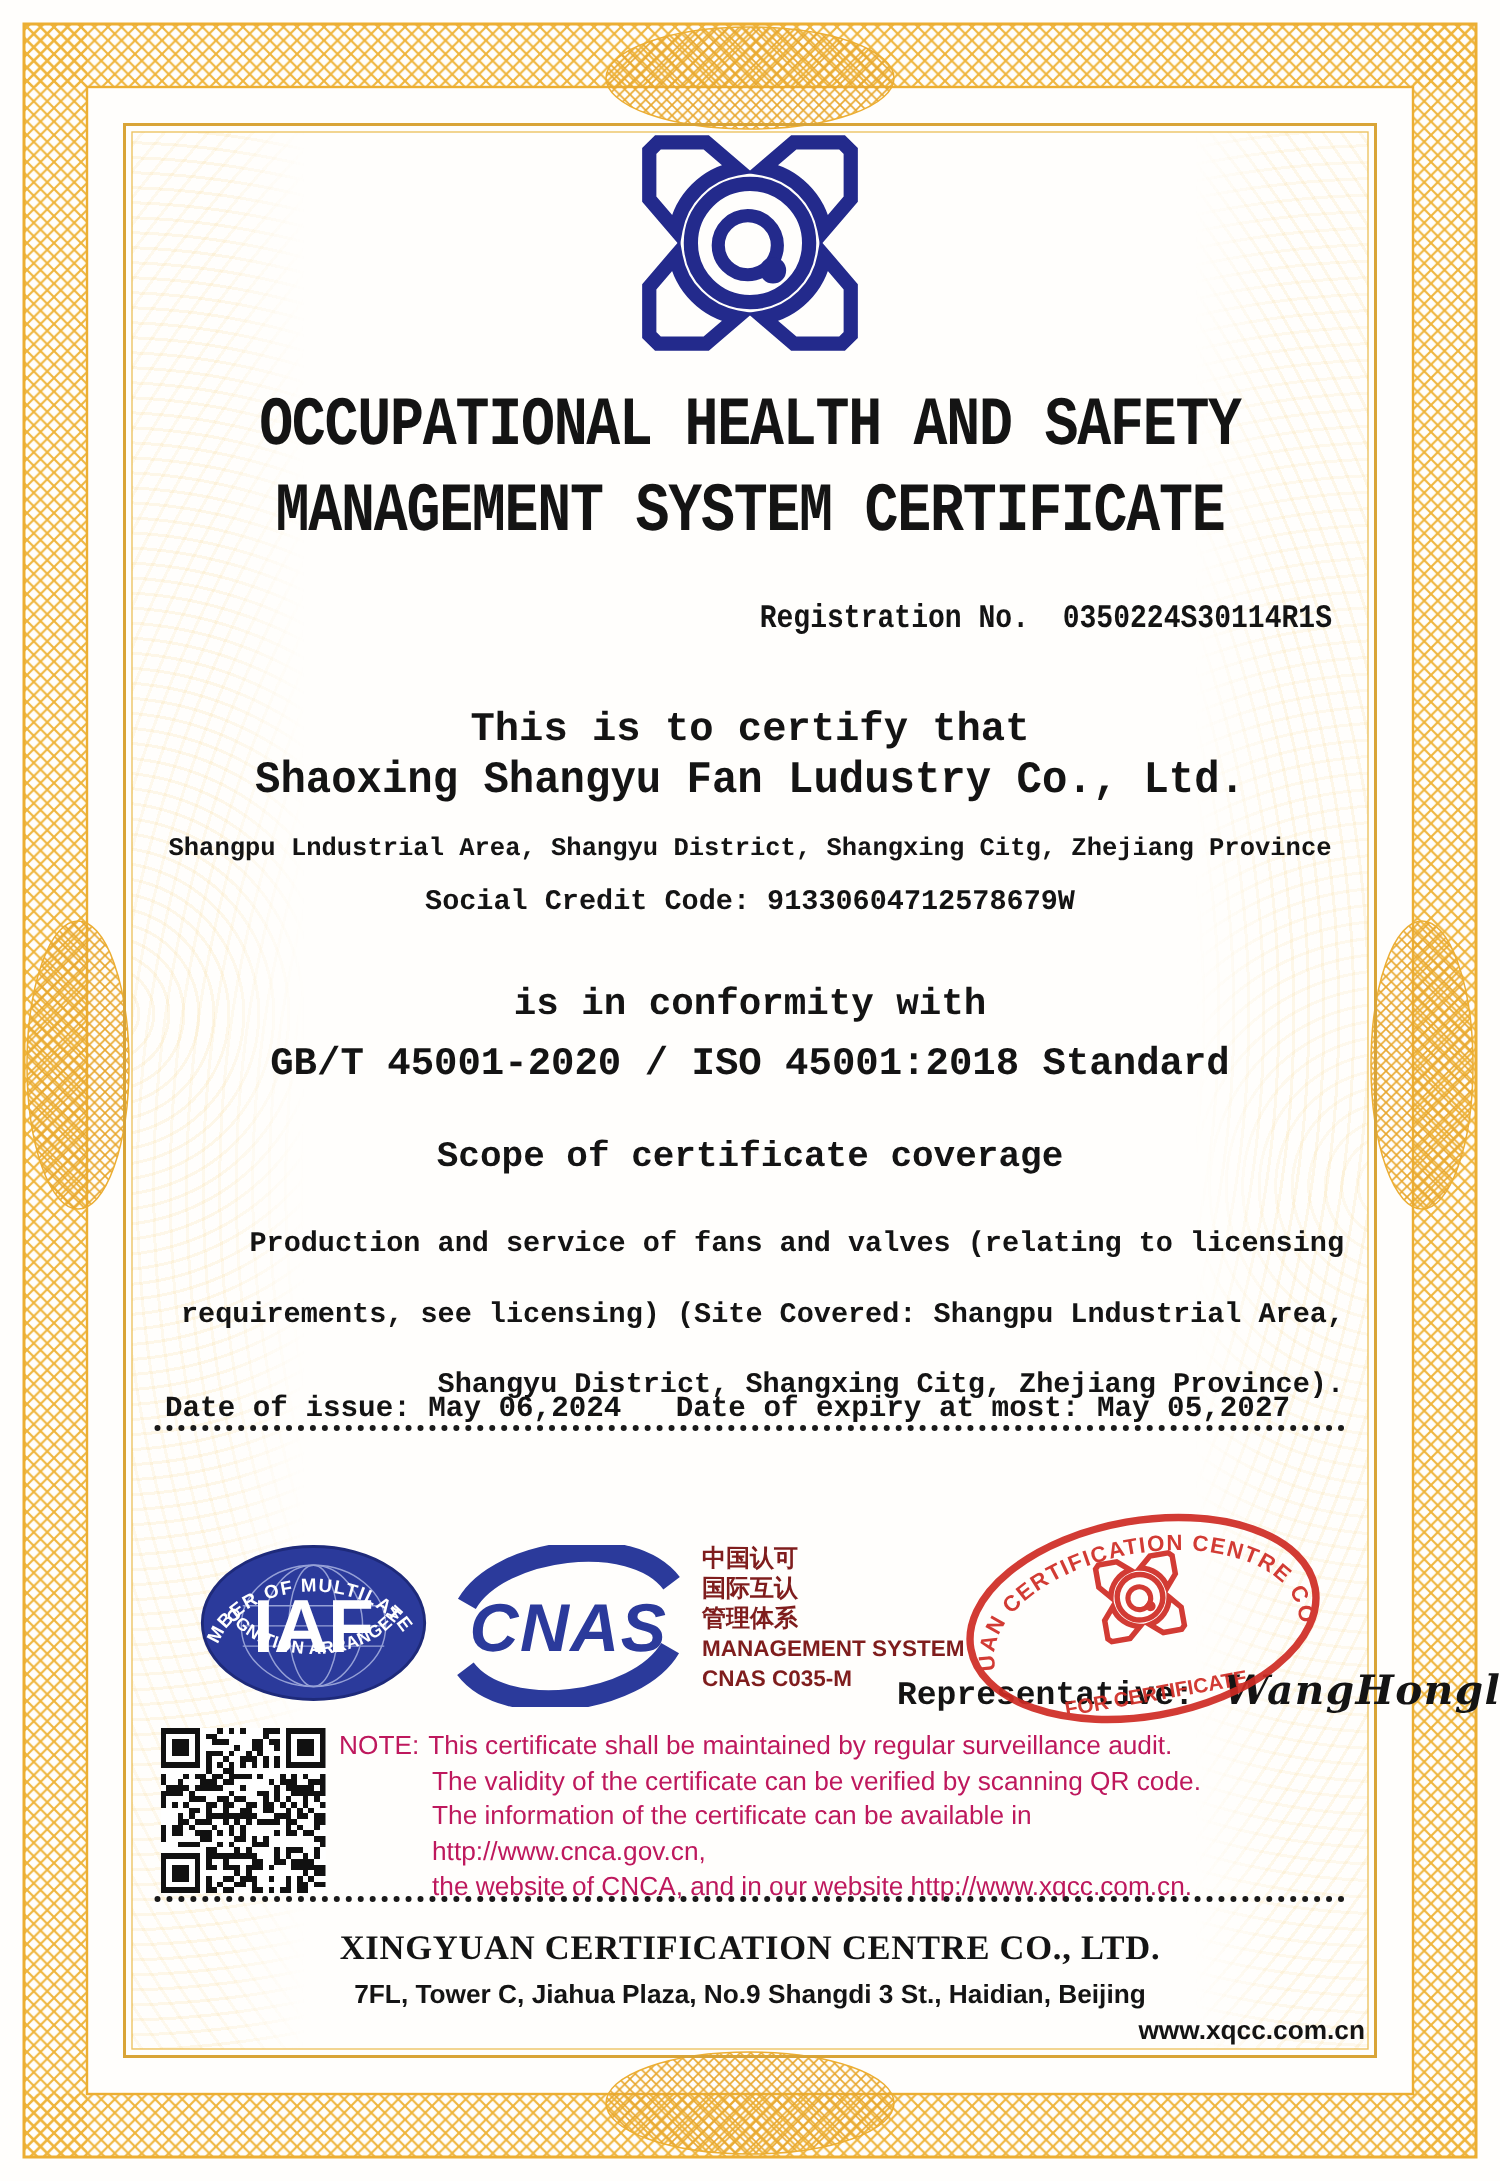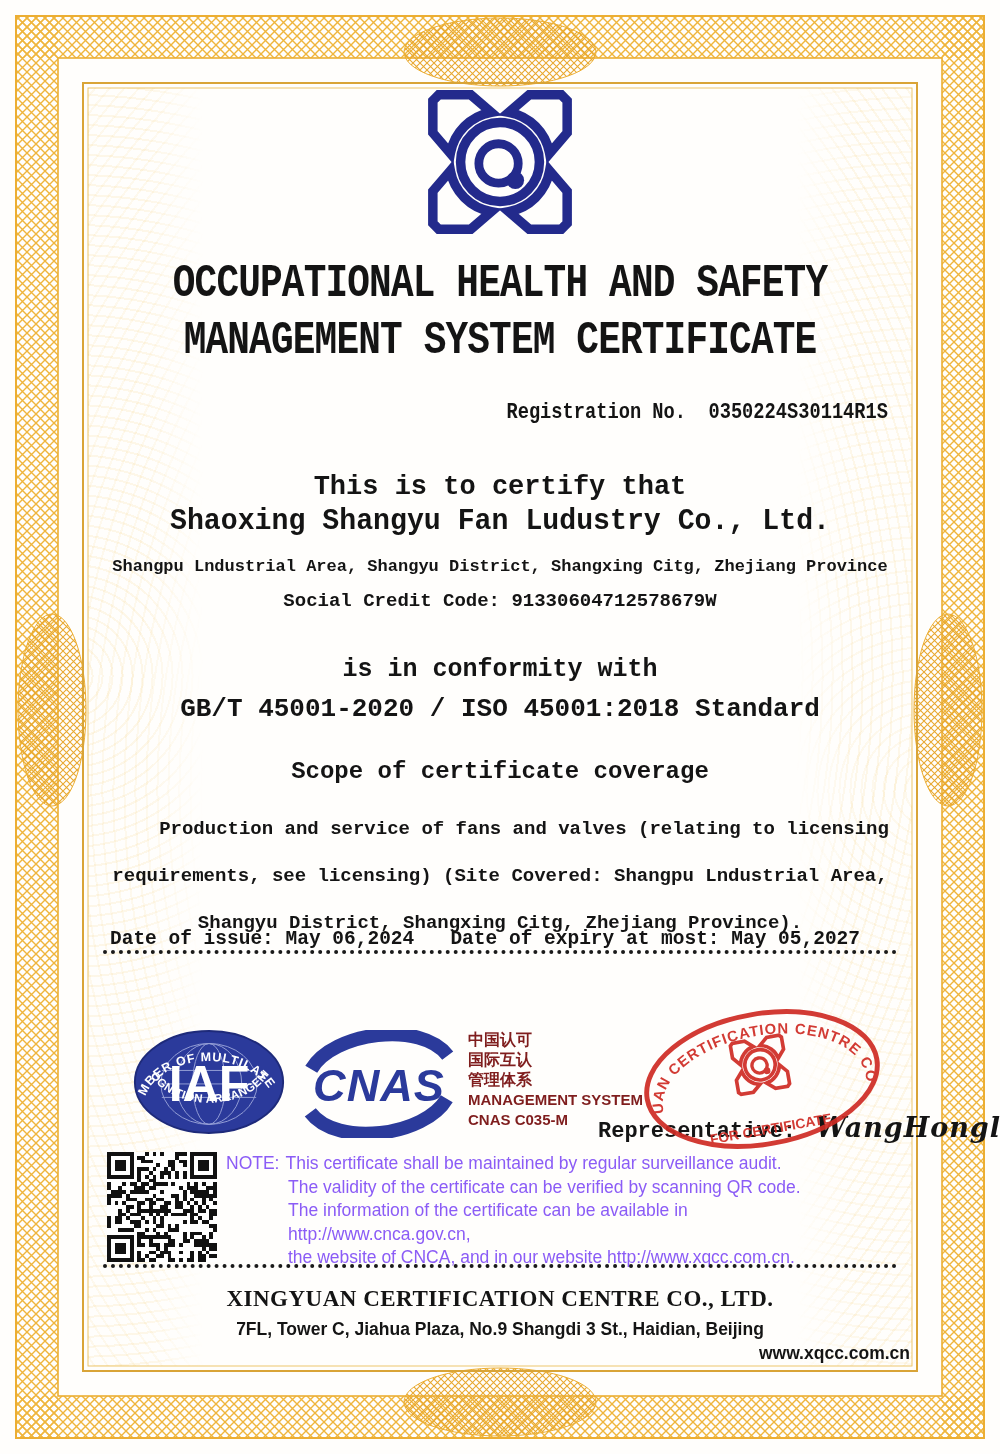--- a/index.html
+++ b/index.html
@@ -13,37 +13,37 @@
   .title .tline{display:block;transform:scaleX(.82);transform-origin:center;}
   .reg{top:400px;right:112px;left:90px;text-align:right;font-size:22px;white-space:pre;
        transform:scaleX(.85);transform-origin:right center;}
   .certify{top:472px;font-size:27px;}
   .company{top:504px;font-size:30px;transform:scaleX(.94);transform-origin:center;}
   .addr{top:557px;font-size:17px;}
   .social{top:590px;font-size:19px;}
   .conform{top:655px;font-size:25px;}
   .standard{top:694px;font-size:26px;}
   .scopehead{top:758px;font-size:24px;}
-  .scope{top:806px;left:104px;right:104px;font-size:19px;line-height:47px;text-align:center;}
+  .scope{top:806px;left:104px;right:104px;font-size:19px;line-height:47px;text-align:right;}
   .scope .l1{text-indent:48px;}
   .dotline{left:103px;right:103px;height:0;border-top:4px dotted #1a1a1a;}
   .dots1{top:950px;}
   .dots2{top:1264px;}
   .dates{top:928px;left:110px;right:140px;display:flex;justify-content:space-between;font-size:19.5px;}
   .cnblock{left:468px;top:1030px;font-family:"Liberation Sans",sans-serif;font-weight:bold;
            font-size:16px;line-height:20px;color:#7f1d1d;text-align:left;}
   .cnblock .en{font-size:15px;letter-spacing:0;}
   .stamp-wrap{left:628px;top:1000px;width:268px;height:158px;z-index:3;opacity:.92;}
   .rep{top:1112px;left:598px;z-index:2;white-space:nowrap;}
   .rep-label{font-size:22px;font-weight:bold;}
   .rep-name{font-family:"DejaVu Serif",serif;font-style:italic;font-weight:bold;font-size:27px;
             letter-spacing:1px;margin-left:10px;}
   .qr{left:107px;top:1152px;width:110px;height:110px;}
   .note{left:226px;top:1152px;width:618px;font-family:"Liberation Sans",sans-serif;
-        font-size:17.5px;line-height:23.6px;text-align:left;color:#8b5cf6;}
+        font-size:17.5px;line-height:23.6px;text-align:left;color:#be185d;}
   .note .cont{padding-left:62px;}
   .note .lbl{padding-right:6px;}
   .footer{left:90px;right:90px;top:1286px;text-align:center;}
   .footer .org{font-family:"Liberation Serif",serif;font-weight:bold;font-size:23px;letter-spacing:.5px;}
   .footer .faddr{font-family:"Liberation Sans",sans-serif;font-weight:bold;font-size:17.5px;margin-top:7px;}
   .footer .fsite{font-family:"Liberation Sans",sans-serif;font-weight:bold;font-size:17.5px;margin-top:3px;text-align:right;}
   .logo-top{left:427px;top:86px;width:146px;height:152px;}
   .iaf{left:132px;top:1026px;width:154px;height:112px;}
   .cnas{left:304px;top:1030px;width:150px;height:108px;}
   .texture{position:absolute;inset:88px;pointer-events:none;

